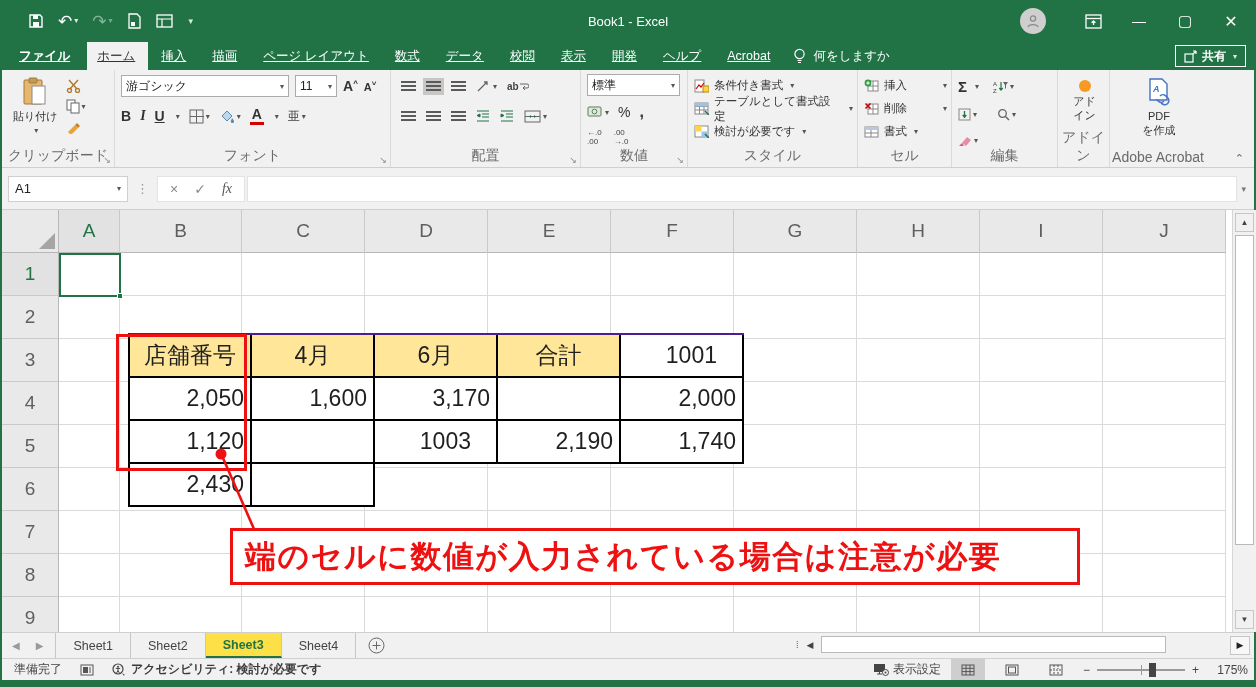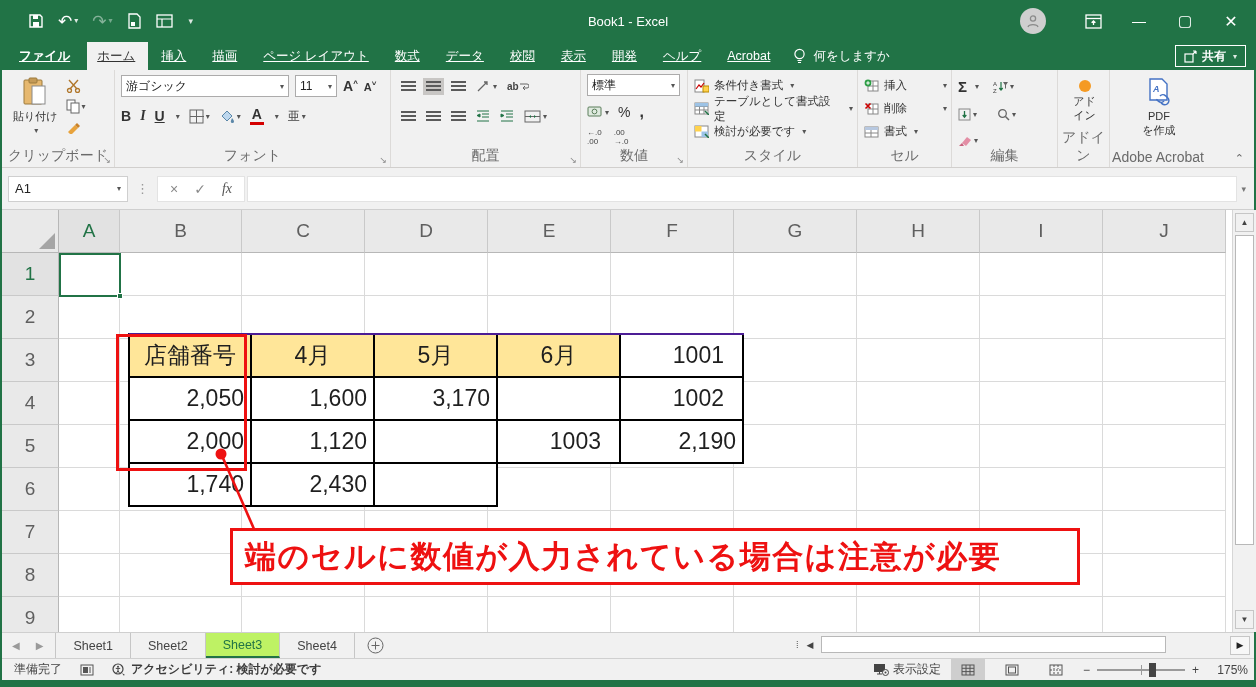--- a/index.html
+++ b/index.html
@@ -81,21 +81,21 @@
   .cell { background:#fff; border-right:1px solid #dadada; border-bottom:1px solid #dadada; }
 
   
   .xl-table { position:absolute; left:126px; top:86px; display:grid;
               grid-template-columns:122px 123px 123px 123px 123px; grid-auto-rows:43px;
               border-top:2px solid #4c1d95; border-left:2px solid #000; z-index:3;margin-top:37px; }
   .xl-table > div { border-right:2px solid #000; border-bottom:2px solid #000;
                     display:flex; align-items:center; font-size:23px; color:#1f1f1f; background:#fff; }
   .xl-th { justify-content:center; font-size:23px; }
   .num { justify-content:flex-end; padding-right:6px; }
-  .numB { justify-content:flex-end; padding-right:18px; }
+  .numB { justify-content:flex-end; padding-right:25px; }
 
   
   .sel-a1 { position:absolute; left:57px; top:43px; width:62px; height:44px;
             border:2px solid #217346; z-index:4; }
   .sel-a1 .handle { position:absolute; right:-4px; bottom:-4px; width:6px; height:6px;
                     background:#217346; border:1px solid #fff; }
 
   
   .red-box { position:absolute; left:114px; top:124px; width:131px; height:137px;
              border:3px solid #ee1111; z-index:5; }
@@ -112,21 +112,21 @@
   .vs-thumb { position:absolute; left:2px; top:25px; width:19px; height:310px; background:#fff; border:1px solid #b8b8b8; }
   .vs-down { position:absolute; left:2px; bottom:3px; width:19px; height:19px; background:#f1f1f1; border:1px solid #c6c6c6;
              display:flex; align-items:center; justify-content:center; font-size:8px; color:#444; }
 
   
   .sheetbar { position:absolute; left:0; top:632px; width:100%; height:26px; background:#f1f1f1;
               border-top:1px solid #cfcfcf; display:flex; align-items:stretch; font-size:12.5px; color:#444; }
   .snav { display:flex; align-items:center; gap:16px; padding:0 12px 0 10px; color:#9a9a9a; font-size:10px; }
   .stabs { display:flex; align-items:stretch; border-left:1px solid #c6c6c6; }
   .stab { display:flex; align-items:center; padding:0 17px; border-right:1px solid #c6c6c6; }
-  .stab.active { background:#bef264; color:#217346; font-weight:normal; border-bottom:2px solid #217346; }
+  .stab.active { background:#fde047; color:#217346; font-weight:bold; border-bottom:2px solid #217346; }
   .addsheet { display:flex; align-items:center; padding:0 12px; color:#555; }
   .hscroll { position:absolute; right:0; top:632px; width:460px; height:26px; display:flex; align-items:center; }
   .hs-left { color:#444; font-size:9px; padding:0 6px 0 2px; }
   .hs-track { position:relative; flex:1; height:20px; background:#f1f1f1; }
   .hs-thumb { position:absolute; left:2px; top:1px; width:345px; height:17px; background:#fff; border:1px solid #b8b8b8; }
   .hs-right { width:20px; height:19px; border:1px solid #c6c6c6; background:#f7f7f7; display:flex; align-items:center;
               justify-content:center; font-size:9px; color:#222; margin:0 4px; }
 
   
   .statusbar { position:absolute; left:0; top:658px; width:100%; height:22px; background:#f1f1f1;
@@ -652,30 +652,29 @@
         <div class="gcell cell"></div>
         <div class="gcell cell"></div>
         <div class="gcell cell"></div>
         <div class="gcell cell"></div>
         <div class="gcell cell"></div>
       </div>
 
     <div class="xl-table">
       <div class="xl-th" style="background:#FFE699">店舗番号</div>
       <div class="xl-th" style="background:#FFE699">4月</div>
-      <div class="xl-th" style="background:#FFE699">5月</div>
       <div class="xl-th" style="background:#FFE699">6月</div>
+      <div class="xl-th" style="background:#FFE699">合計</div>
 
       <div class="numB">1001</div>
       <div class="num">2,050</div>
       <div class="num">1,600</div>
       <div class="num">3,170</div>
       <div class="num"></div>
 
-      <div class="numB">1002</div>
       <div class="num">2,000</div>
       <div class="num">1,120</div>
       <div class="num"></div>
 
       <div class="numB">1003</div>
       <div class="num">2,190</div>
       <div class="num">1,740</div>
       <div class="num">2,430</div>
       <div class="num"></div>
     </div>

